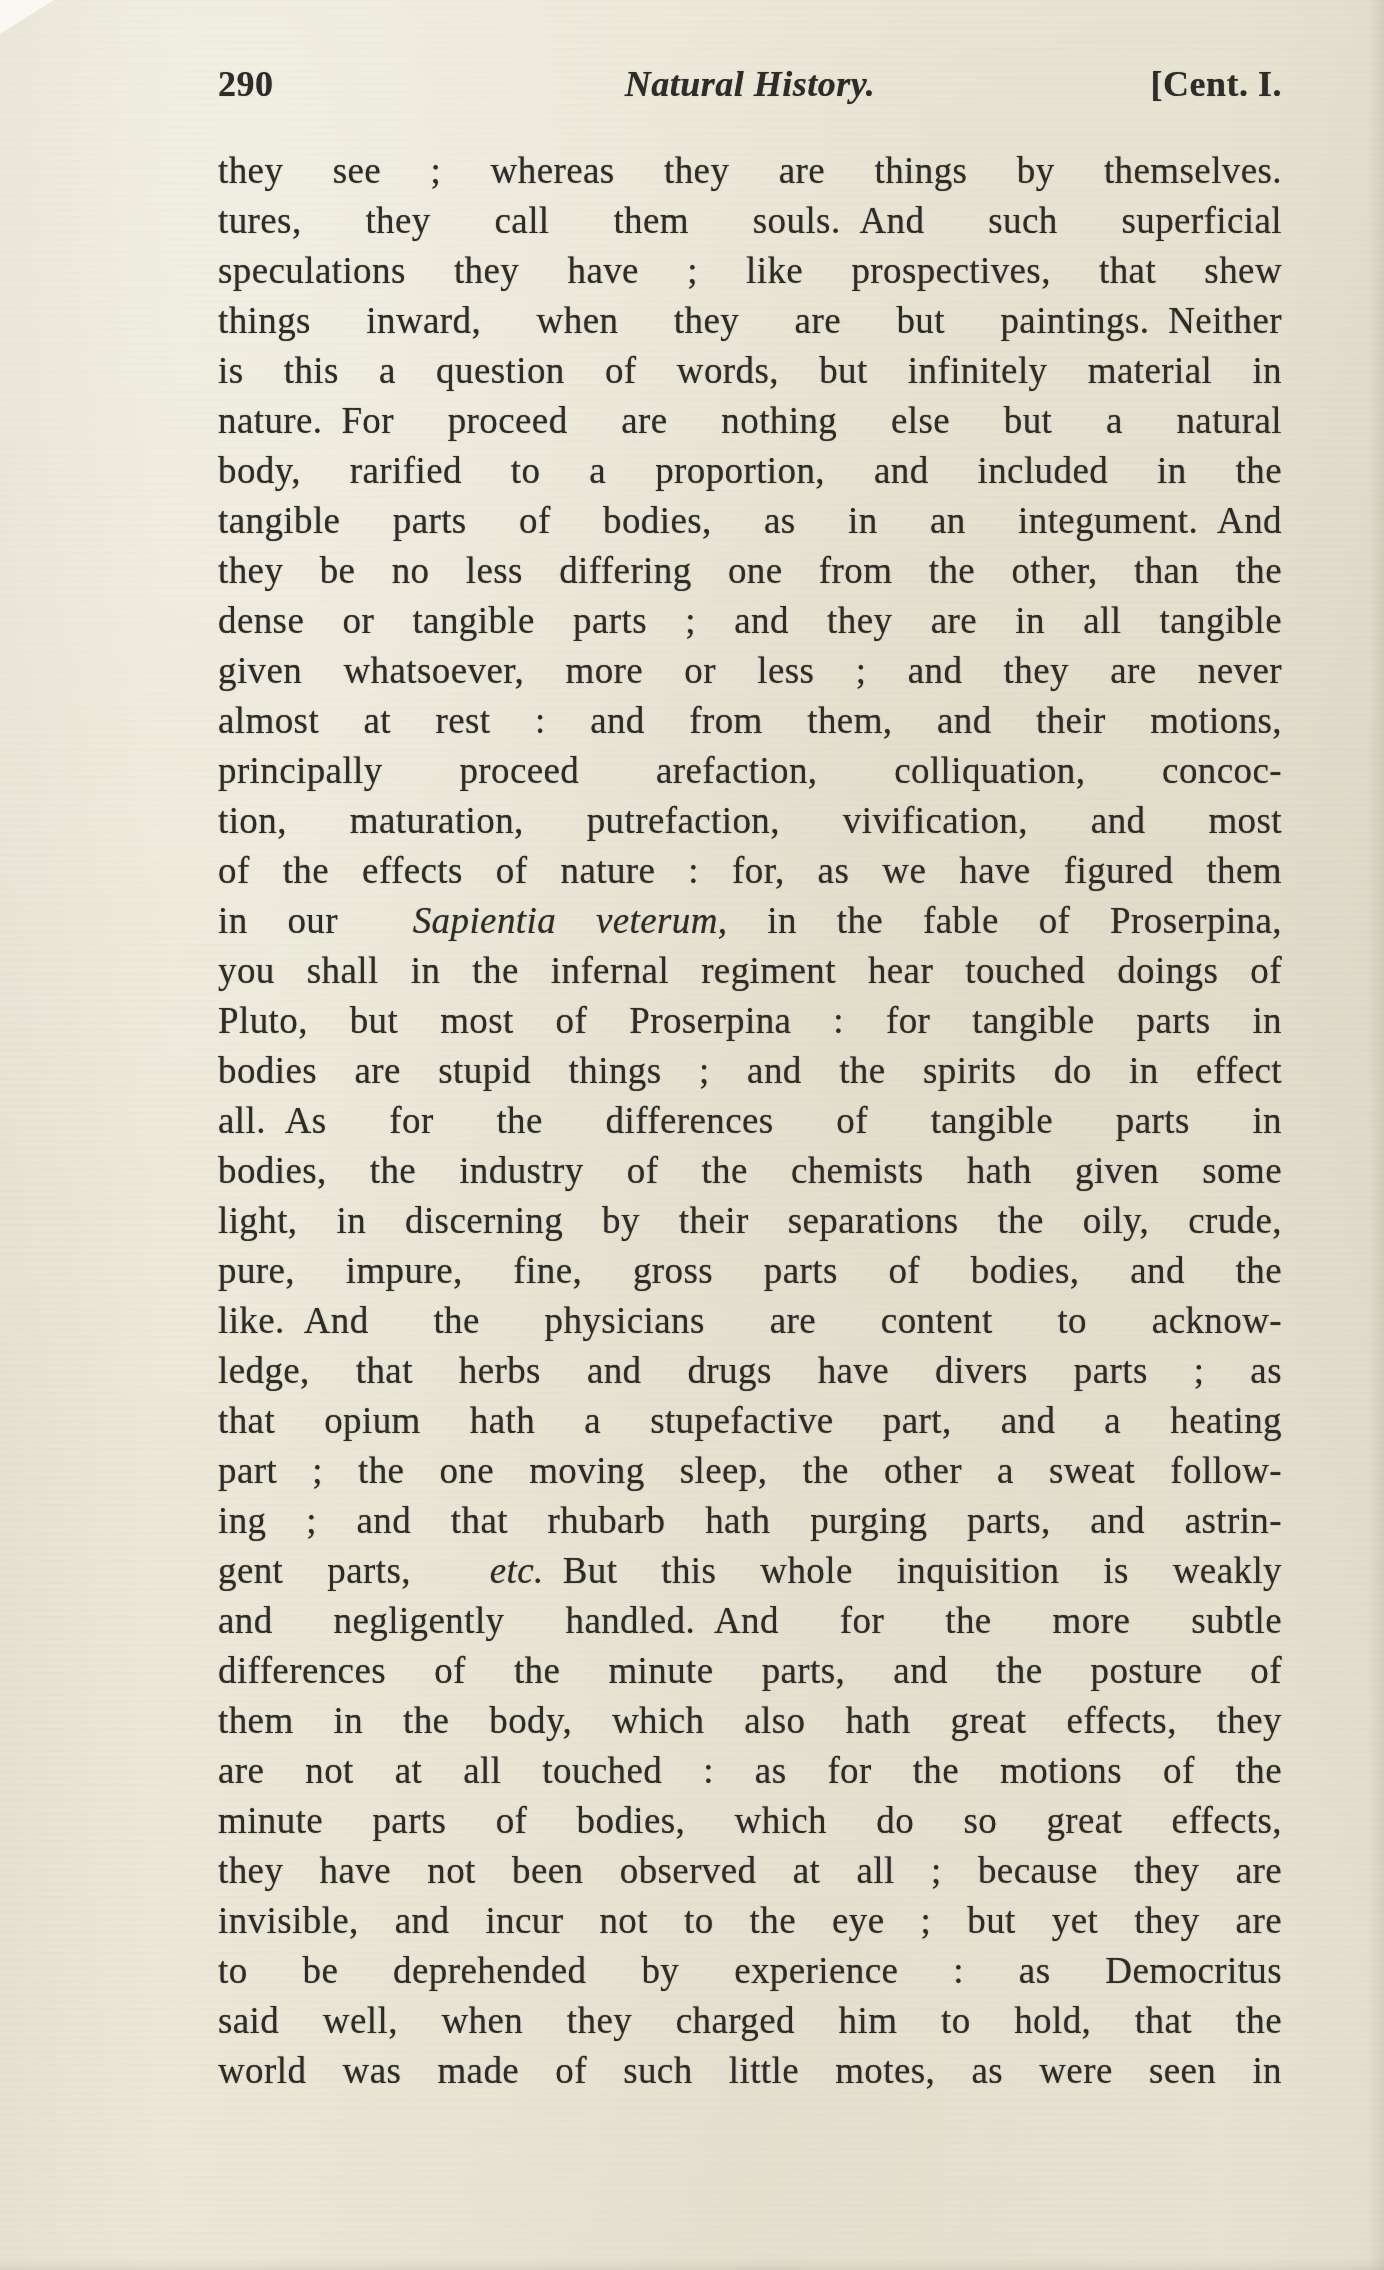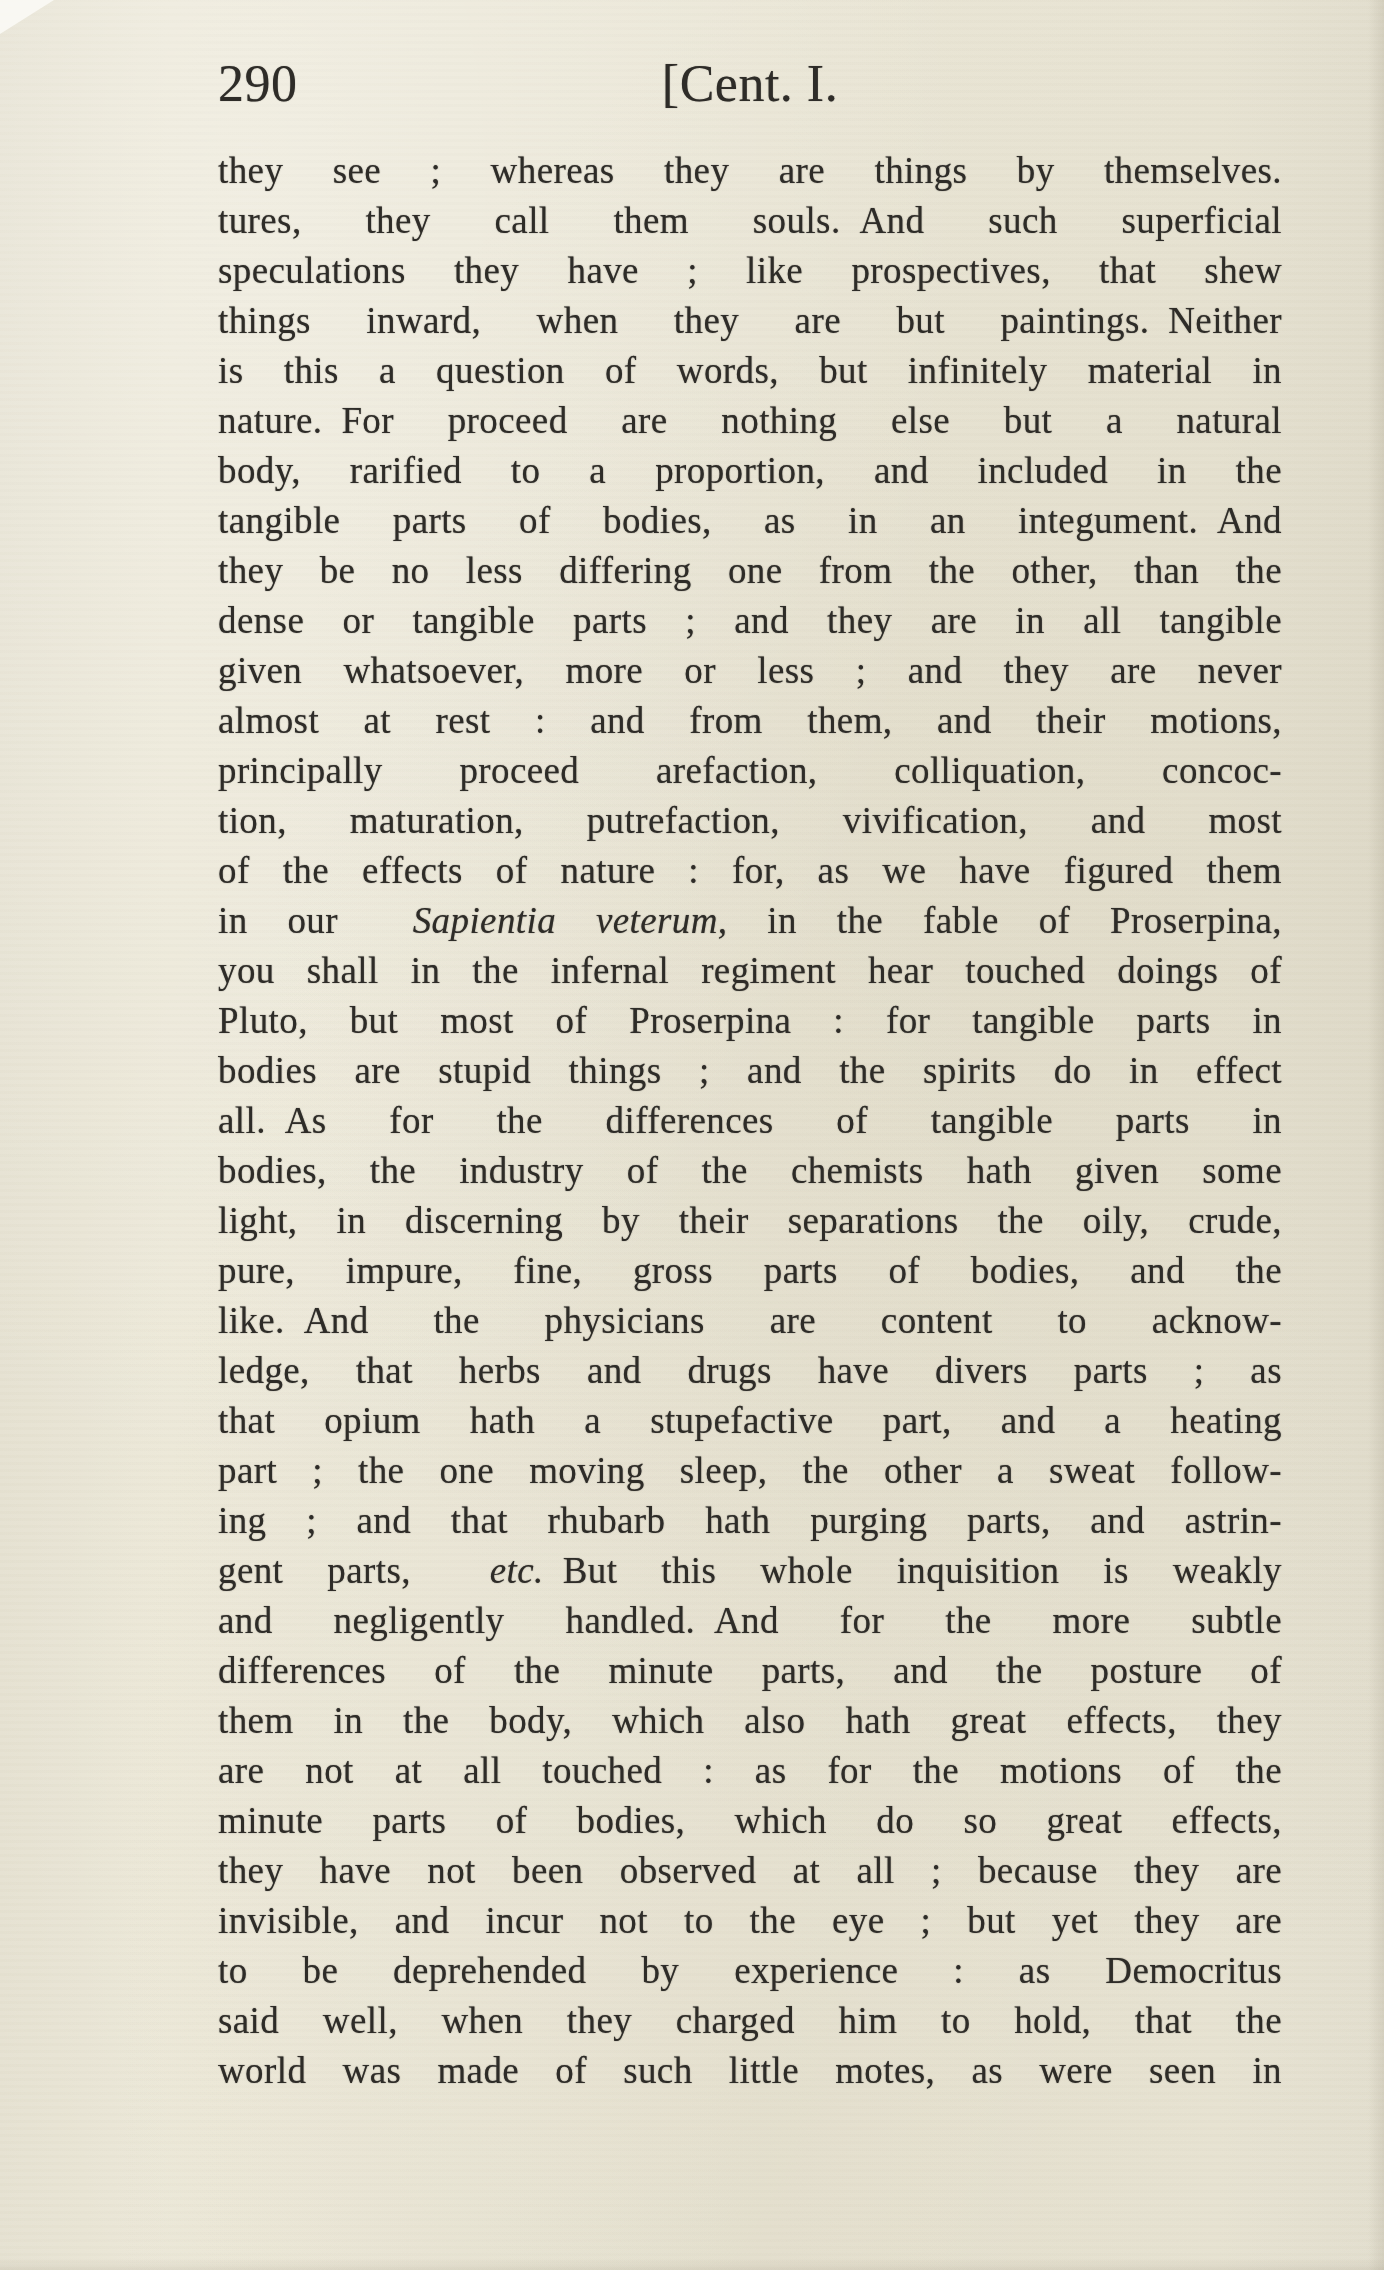--- a/index.html
+++ b/index.html
@@ -46,24 +46,25 @@
   }
 
   .running-head {
     position: absolute;
     top: 58px;
     left: 218px;
     width: 1064px;
     display: grid;
     grid-template-columns: 1fr auto 1fr;
     align-items: baseline;
-    font-size: 52px;
+    font-size: 36px;
     line-height: 52px;
     letter-spacing: 0.5px;
     text-shadow: 0 0 1px rgba(46,44,40,0.55);
+    font-weight: bold;
   }
   .running-head .pagenum { justify-self: start; }
   .running-head .title   { justify-self: center; font-style: italic; }
   .running-head .section { justify-self: end; }
 
   .body-text {
     position: absolute;
     top: 146px;
     left: 218px;
     width: 1064px;
@@ -84,20 +85,21 @@
 </head>
 <body>
 
 <div class="page">
   <div class="corner-tl"></div>
   <div class="edge-right"></div>
   <div class="edge-bottom"></div>
 
   <header class="running-head">
     <span class="pagenum">290</span>
+    <span class="title">Natural History.</span>
     <span class="section">[Cent. I.</span>
   </header>
 
   <main class="body-text">
       <div class="line"><span>they see ; whereas they are things by themselves.</span></div>
       <div class="line"><span>tures, they call them souls. And such superficial</span></div>
       <div class="line"><span>speculations they have ; like prospectives, that shew</span></div>
       <div class="line"><span>things inward, when they are but paintings. Neither</span></div>
       <div class="line"><span>is this a question of words, but infinitely material in</span></div>
       <div class="line"><span>nature. For proceed are nothing else but a natural</span></div>

